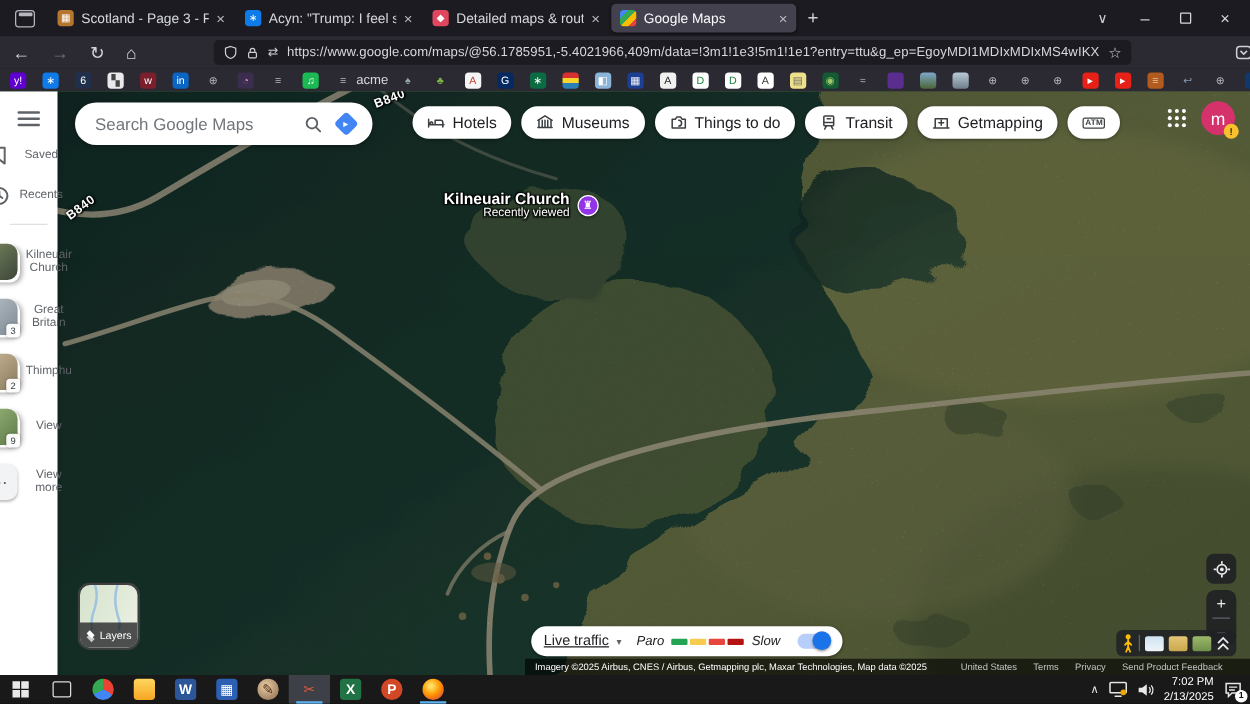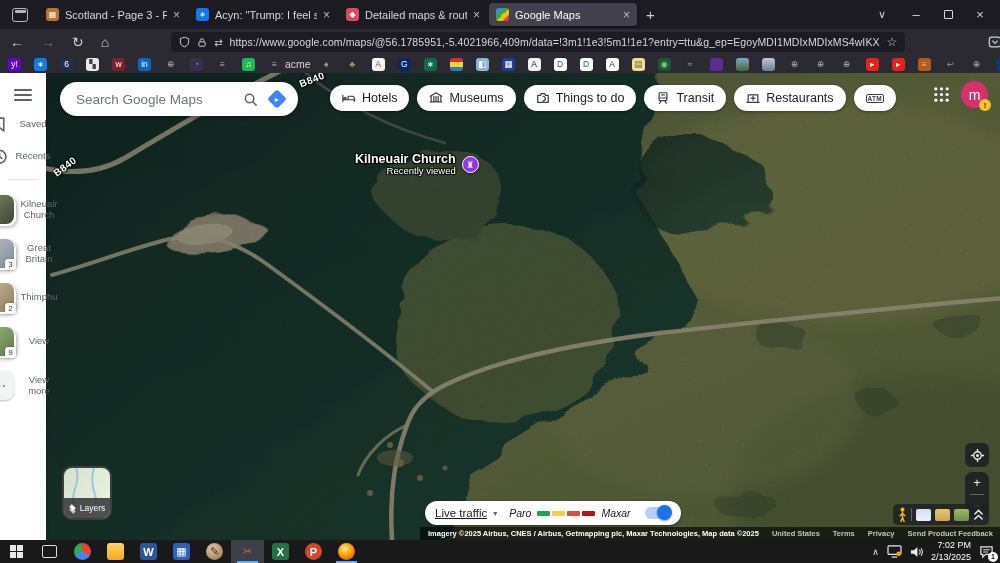--- a/index.html
+++ b/index.html
@@ -136,21 +136,21 @@
   .zoomctl .zdiv{width:14px;height:1px;background:#5f6368;}
 
   
   .imgbar{position:absolute;left:893px;top:431px;width:96px;height:21px;border-radius:5px;
     background:rgba(32,33,36,.85);display:flex;align-items:center;padding:0 5px;gap:4px;z-index:6;}
   .imgbar .vdiv{width:1px;height:13px;background:#5f6368;}
   .mini-thumb{width:15px;height:12px;border-radius:2px;flex:none;}
 
   
   .attrib{position:absolute;left:420px;right:0;top:454px;height:13px;background:rgba(0,0,0,.62);
-    display:flex;align-items:center;padding:0 8px;gap:13px;z-index:6;white-space:nowrap;font-weight:bold;}
+    display:flex;align-items:center;padding:0 8px;gap:27px;z-index:6;white-space:nowrap;}
   .at-imagery{font-size:7.5px;color:#fff;}
   .at-link{font-size:7.5px;color:#c3c3c3;}
   .at-scale{display:flex;align-items:center;gap:4px;margin-left:2px;}
   .at-scale span{font-size:7.5px;color:#fff;}
 
   
   .taskbar{position:absolute;left:0;right:0;top:540px;height:23px;background:#191919;
     display:flex;align-items:center;z-index:10;}
   .tb-apps{display:flex;align-items:center;height:100%;}
   .tb-app{width:33px;height:23px;display:flex;align-items:center;justify-content:center;position:relative;}
@@ -693,21 +693,21 @@
           </svg>
 
           <span>Transit</span>
         </span>
 
         <span class="chip">
           <svg width="14" height="14" viewBox="0 0 16 16">
             <path d="M2.5 13V4.5h11V13M1 13h14M8 6v4.5M5.8 8.2h4.4"></path>
           </svg>
 
-          <span>Restaurants</span>
+          <span>Getmapping</span>
         </span>
 
         <span class="chip">
 
           <span class="chip-ictext">ATM</span>
 
         </span>
       </div>
 
     <span class="appgrid">
@@ -744,21 +744,21 @@
       <span class="tr-label">Live traffic</span>
       <span class="tr-caret">▾</span>
       <span class="tr-fastslow">Paro</span>
       <span class="tr-swatches">
 
       <span class="tr-sw" style="background: rgb(35, 164, 83);"></span>
           <span class="tr-sw" style="background: rgb(247, 203, 77);"></span>
           <span class="tr-sw" style="background: rgb(232, 69, 60);"></span>
           <span class="tr-sw" style="background: rgb(179, 20, 18);"></span>
         </span>
-      <span class="tr-fastslow" style="margin-left:0;">Maxar</span>
+      <span class="tr-fastslow" style="margin-left:0;">Slow</span>
       <span class="toggle"></span>
     </div>
 
     <div class="locbtn">
       <svg width="15" height="15" viewBox="0 0 16 16">
           <circle cx="8" cy="8" r="4" fill="none" stroke="#e8eaed" stroke-width="1.5"></circle>
           <circle cx="8" cy="8" r="1.6" fill="#e8eaed"></circle>
           <path d="M8 1v2.2M8 12.8V15M1 8h2.2M12.8 8H15" stroke="#e8eaed" stroke-width="1.5"></path>
         </svg>
     </div>

